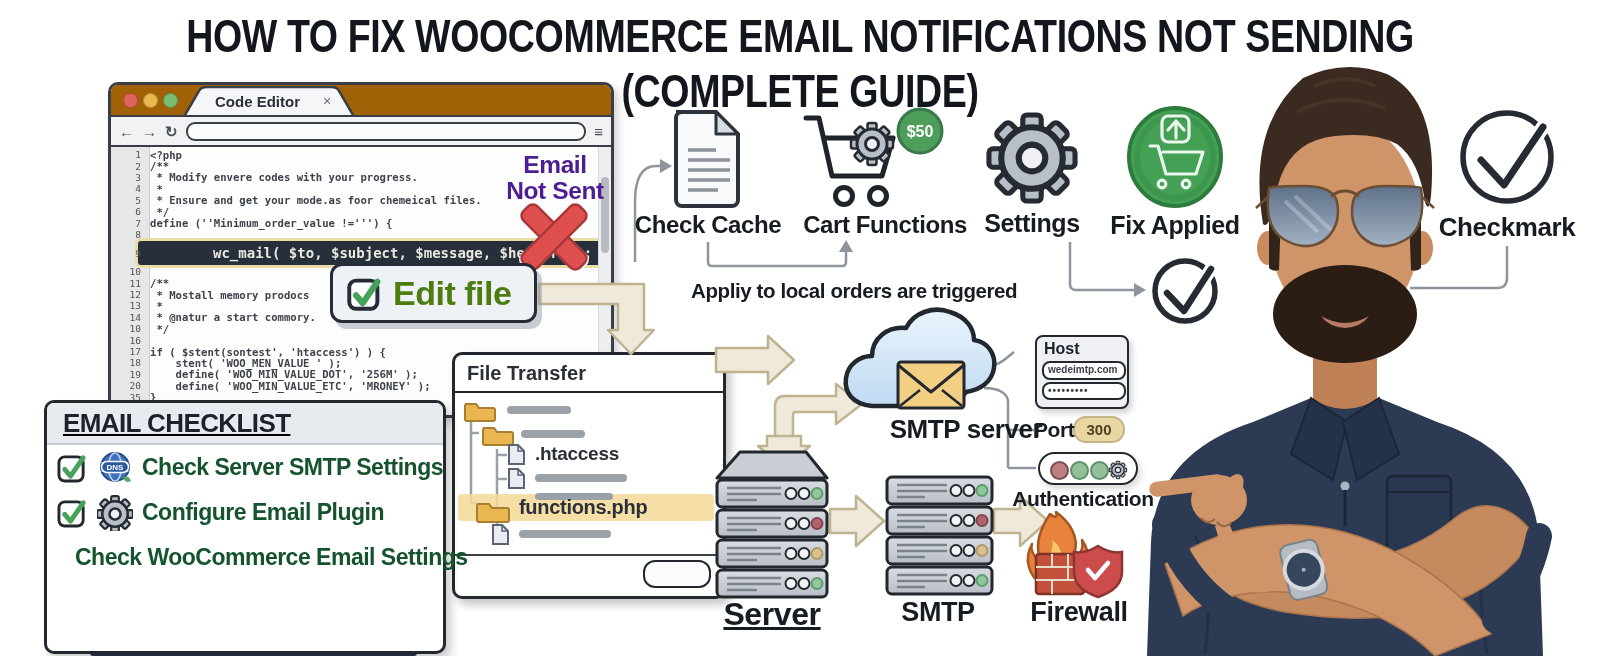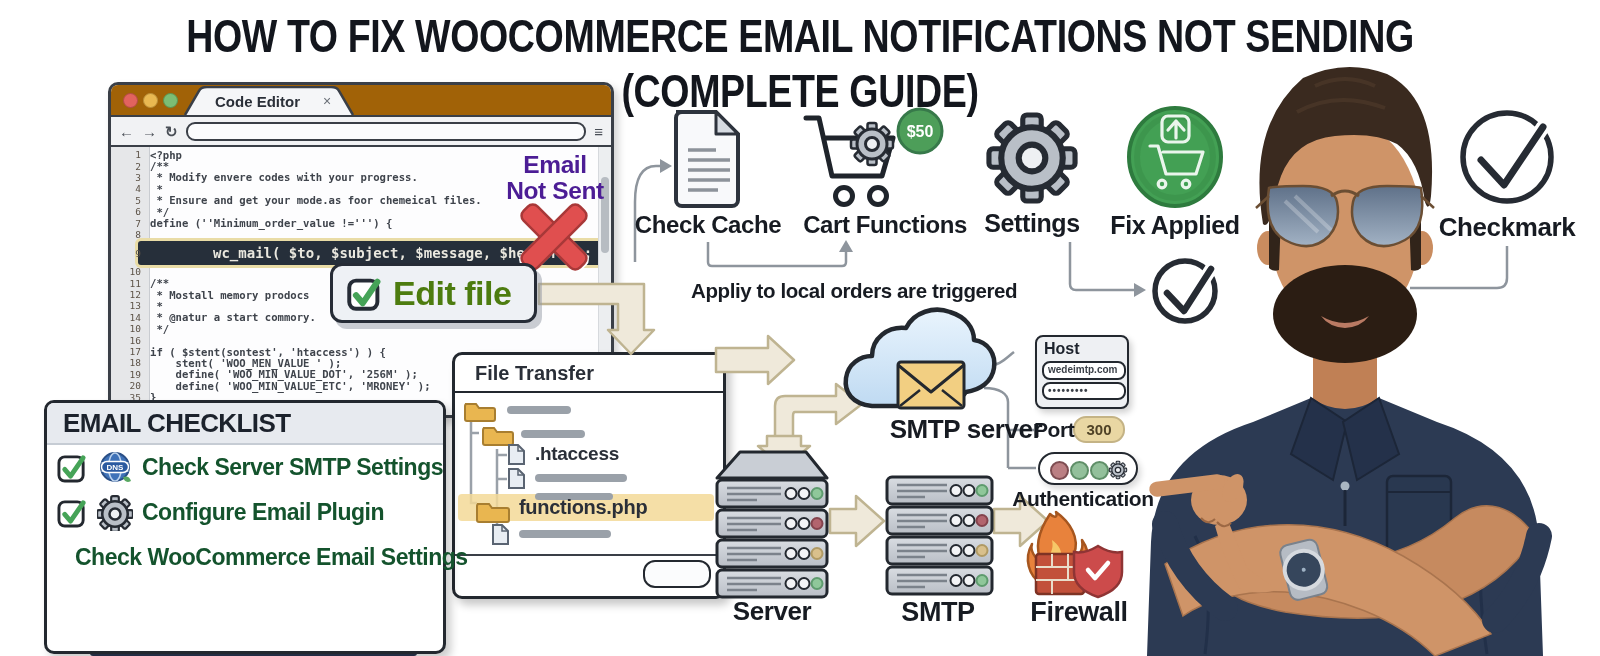--- a/index.html
+++ b/index.html
@@ -45,32 +45,32 @@
   
   #edit-file-btn{position:absolute;left:330px;top:263px;width:207px;height:60px;
     background:#eef1f5;border:3.5px solid #262c36;border-radius:12px;z-index:7;
     display:flex;align-items:center;gap:10px;padding-left:14px;box-sizing:border-box;
     box-shadow:5px 6px 0 rgba(145,151,163,.48);}
   #edit-file-label{font-size:34px;font-weight:bold;color:#4d7c0f;letter-spacing:-0.5px;}
   
   #checklist{position:absolute;left:44px;top:400px;width:396px;height:248px;background:#fff;
     border:3px solid #23282f;border-radius:10px;z-index:5;box-shadow:5px 6px 8px rgba(0,0,0,.2);}
   #checklist-header{height:40px;background:#e7eaef;border-bottom:2px solid #c6ccd4;
-    border-radius:7px 7px 0 0;display:flex;align-items:center;}
+    border-radius:7px 7px 0 0;display:flex;align-items:center;text-decoration:underline;}
   #checklist-title{font-size:26px;font-weight:bold;color:#1c222c;letter-spacing:-0.6px;
     padding-left:16px;}
   .chk-item{display:flex;align-items:center;gap:9px;height:45px;padding-left:10px;
     white-space:nowrap;}
   .chk-item:first-of-type{margin-top:9px;}
   .chk-label{font-size:23px;font-weight:bold;color:#14532d;letter-spacing:-0.5px;}
   
   #ft-window{position:absolute;left:452px;top:352px;width:268px;height:241px;background:#fff;
     border:3px solid #23282f;border-radius:10px;z-index:4;box-shadow:5px 6px 8px rgba(0,0,0,.22);}
   #ft-header{height:36px;border-bottom:2.5px solid #23282f;display:flex;align-items:center;}
-  #ft-title{font-size:20px;font-weight:bold;color:#2a2f38;padding-left:20px;}
+  #ft-title{font-size:20px;font-weight:bold;color:#2a2f38;padding-left:12px;}
   #ft-body{position:absolute;left:0;right:0;top:38px;bottom:40px;}
   .ft-bar{position:absolute;height:8px;background:#9aa1a9;border-radius:4px;}
   .ft-text{position:absolute;font-size:19px;font-weight:bold;color:#2a2f38;letter-spacing:-0.3px;}
   #ft-hl{position:absolute;left:3px;top:101px;width:256px;height:27px;background:#f3d998;
     opacity:.85;border-radius:4px;}
   #ft-footer{position:absolute;left:0;right:0;bottom:0;height:40px;border-top:2px solid #3a3f47;}
   #ft-button{position:absolute;right:12px;bottom:8px;width:64px;height:24px;background:#fbfcfd;
     border:2.5px solid #23282f;border-radius:12px;}
   
   #host-panel{position:absolute;left:1035px;top:335px;width:90px;height:70px;background:#eef0f3;
@@ -576,17 +576,17 @@
   </g>
 </svg>
 
 <div class="lbl" style="left:628px;top:212px;width:160px;font-size:24px;">Check Cache</div>
 <div class="lbl" style="left:795px;top:212px;width:180px;font-size:24px;">Cart Functions</div>
 <div class="lbl" style="left:962px;top:210px;width:140px;font-size:25px;">Settings</div>
 <div class="lbl" style="left:1095px;top:212px;width:160px;font-size:25px;">Fix Applied</div>
 <div class="lbl" style="left:655px;top:280px;width:260px;font-size:20.5px;margin-left:36px;">Appliy to local orders are triggered</div>
 <div class="lbl" style="left:1427px;top:214px;width:160px;font-size:26px;">Checkmark</div>
 <div class="lbl" style="left:876px;top:416px;width:180px;font-size:26px;text-align:center;">SMTP server</div>
-<div class="lbl" style="left:702px;top:598px;width:140px;font-size:26px;">Server</div>
+<div class="lbl" style="left:702px;top:598px;width:140px;font-size:32px;text-decoration:underline;">Server</div>
 <div class="lbl" style="left:868px;top:598px;width:140px;font-size:27px;">SMTP</div>
 <div class="lbl" style="left:1009px;top:598px;width:140px;font-size:27px;">Firewall</div>
 
 <div id="navy-strip"></div>
 
 </body></html>

